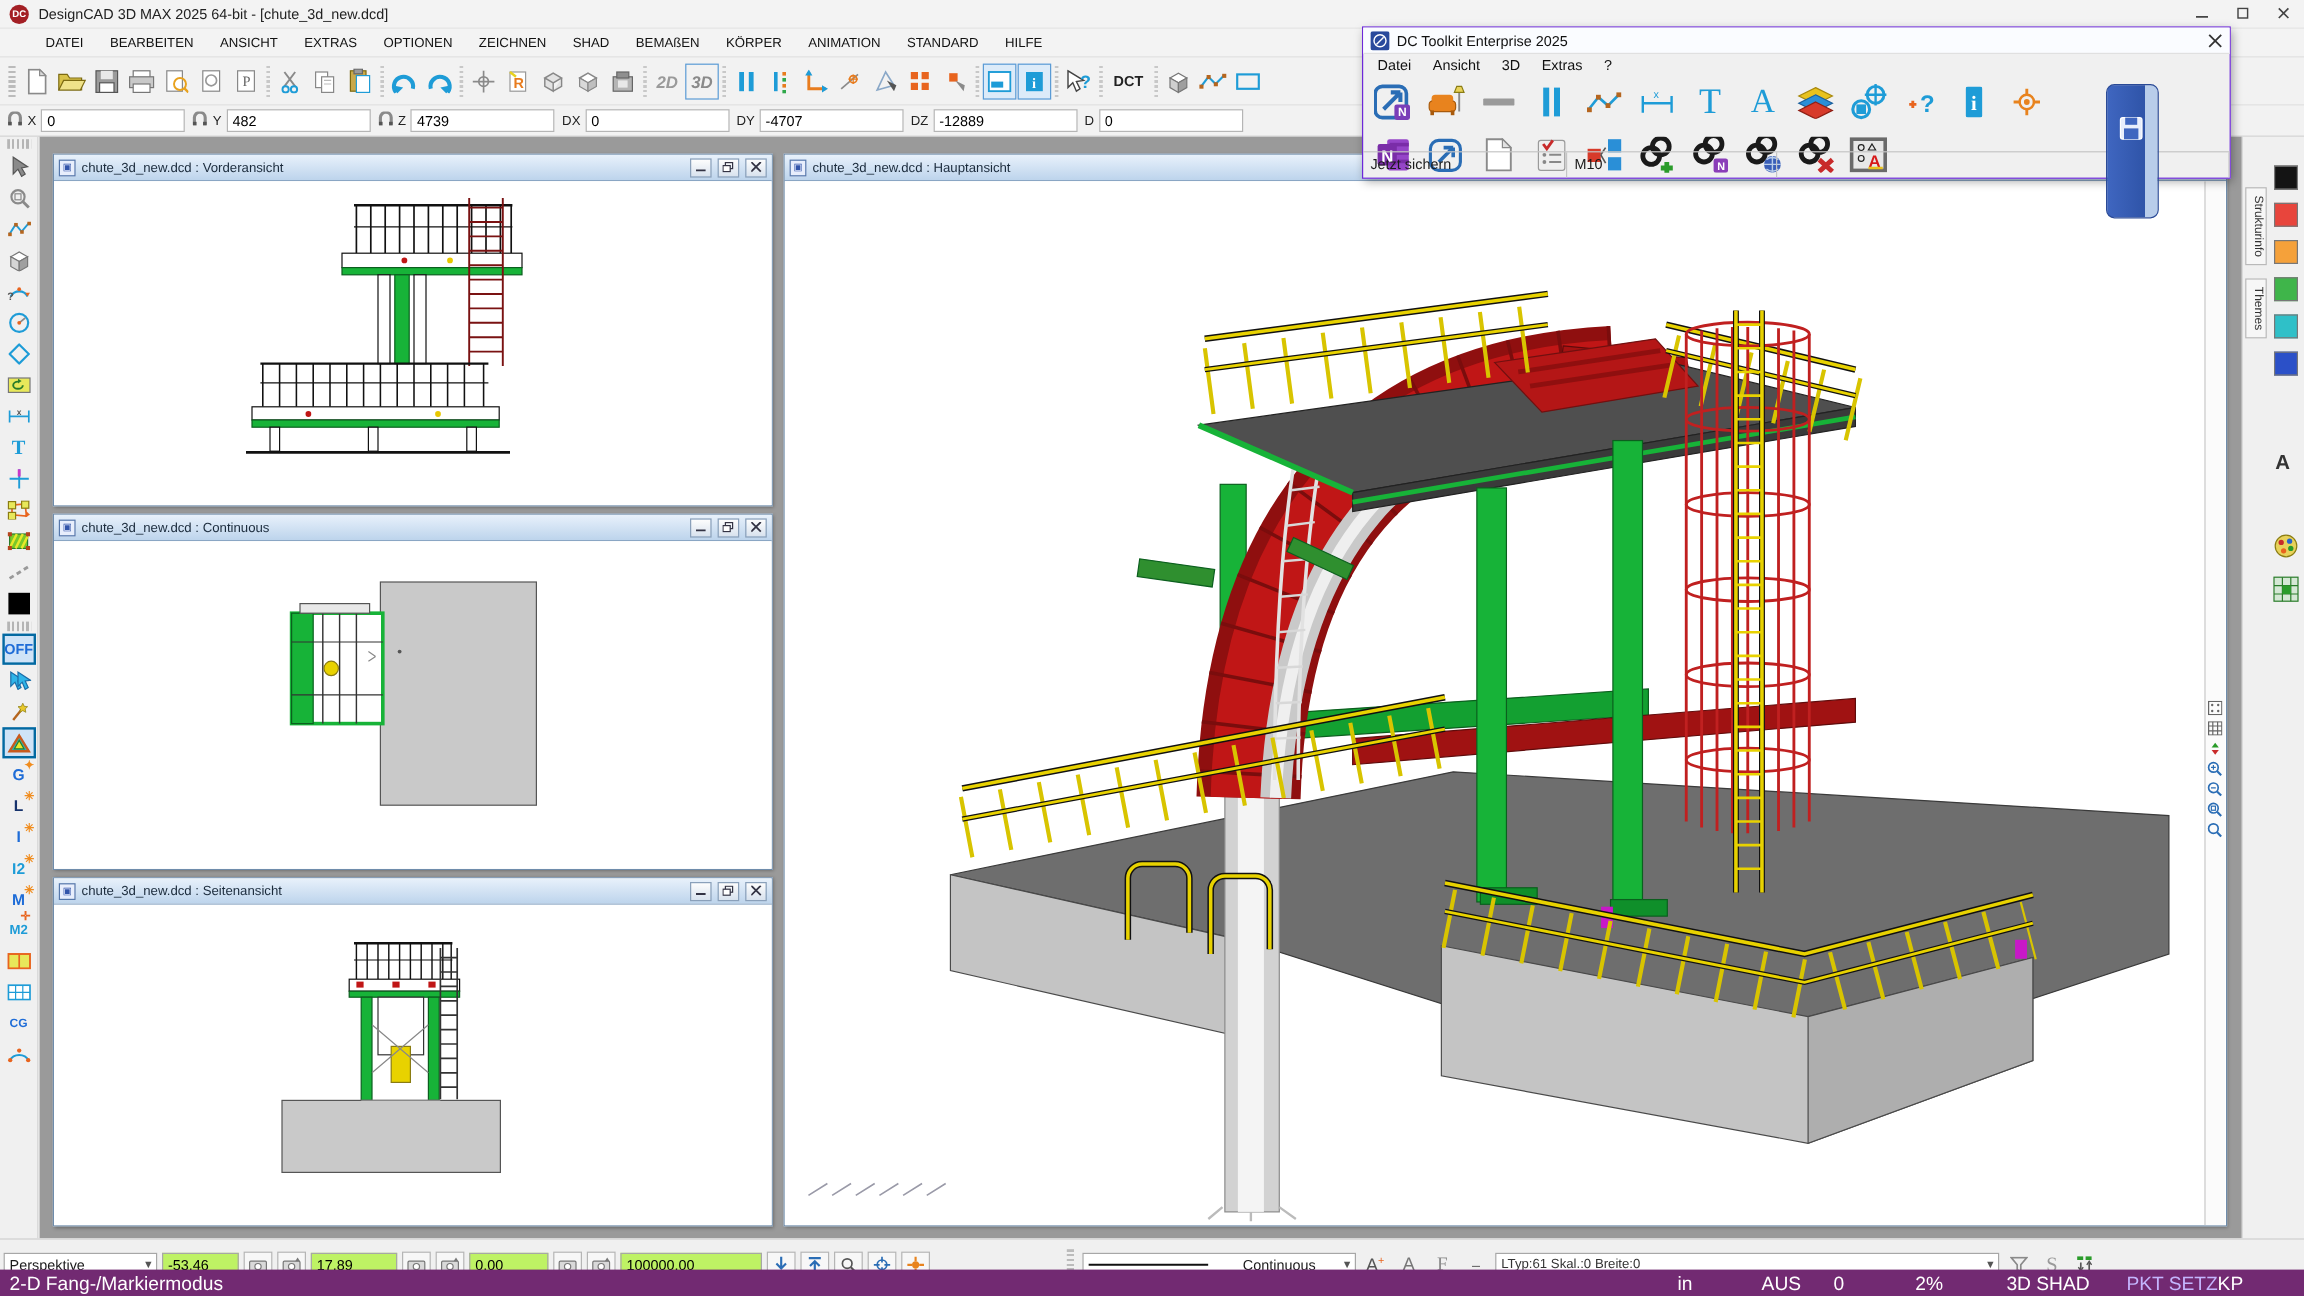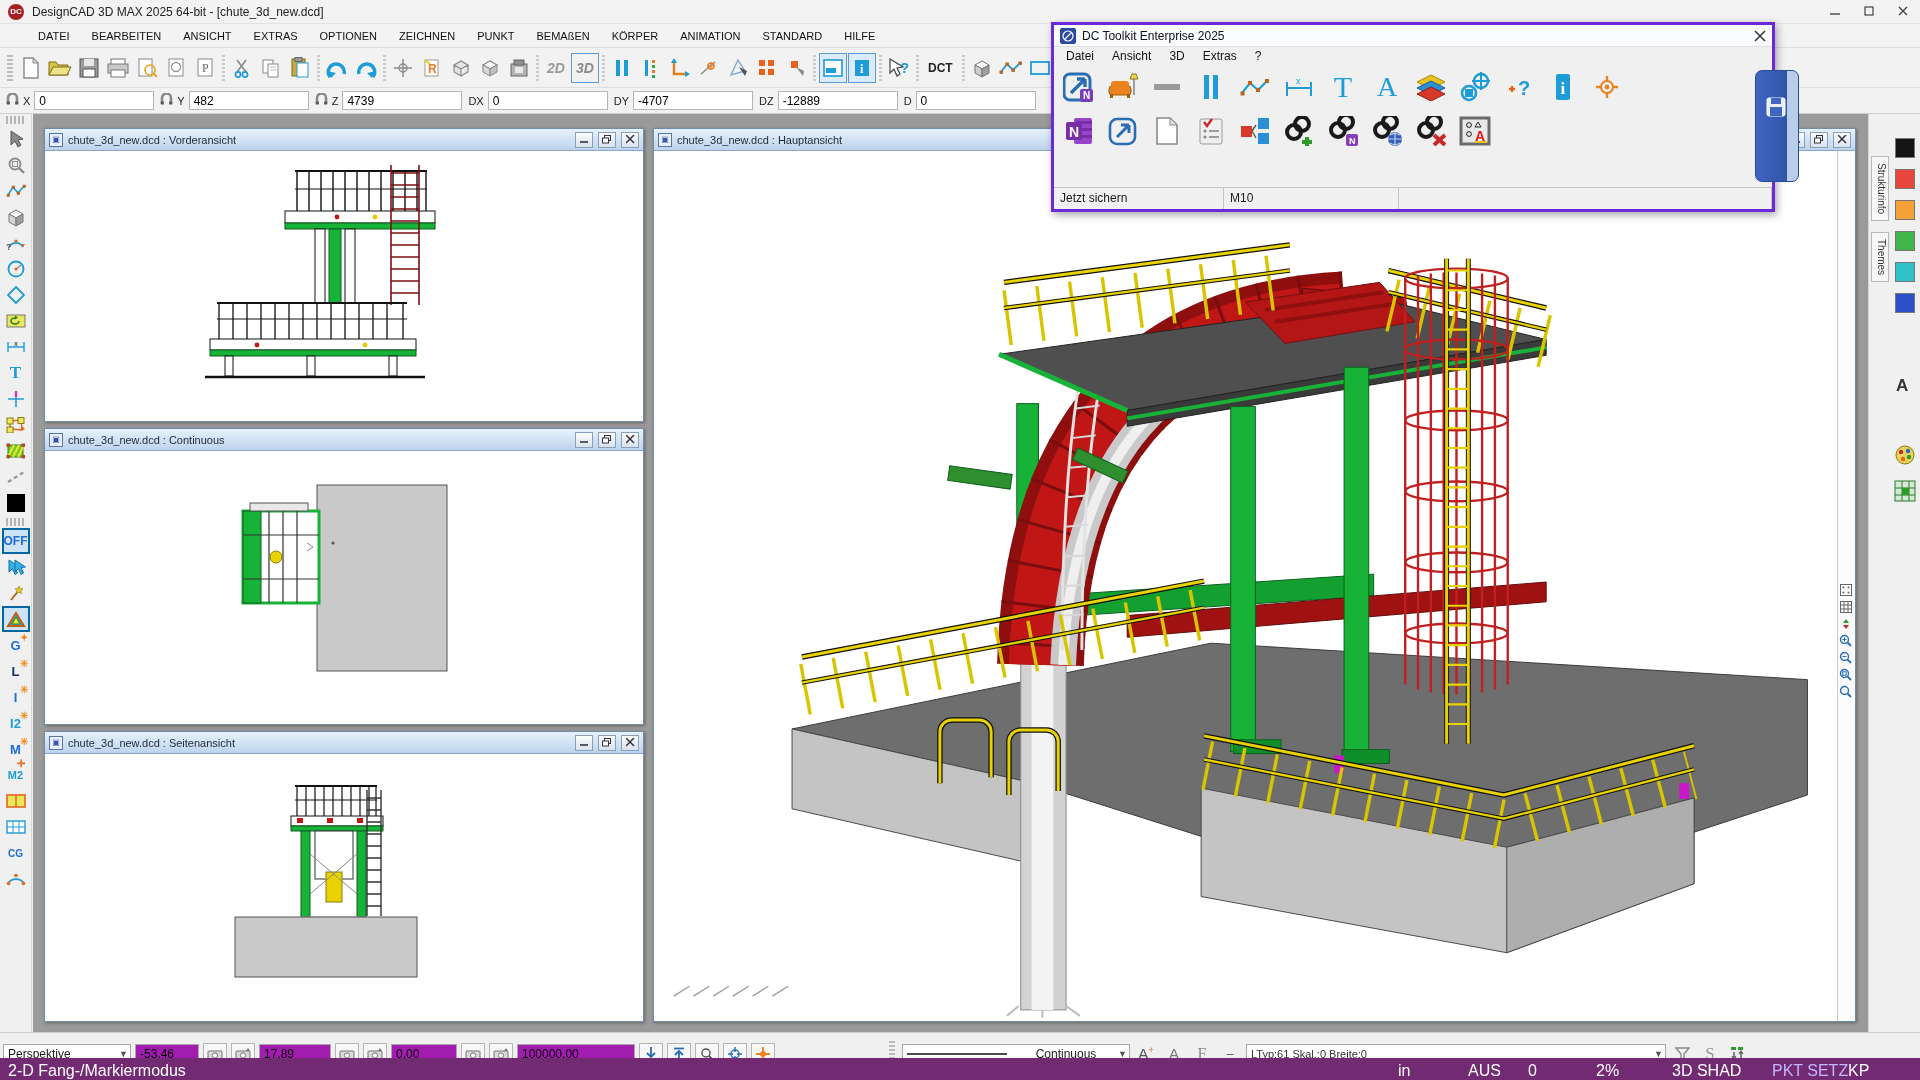--- a/index.html
+++ b/index.html
@@ -58,42 +58,42 @@
   .vp-title { height:22px; background:linear-gradient(#e8f1fb,#bdd4ec); border-bottom:1px solid #8aa6c4;
     display:flex; align-items:center; padding:0 4px; gap:5px; }
   .vp-title span.t { font-size:11px; color:#1b2b3c; flex:1; }
   .vp-ico { width:14px; height:14px; border:1px solid #5577aa; background:#e8eefc; font-size:8px;
     color:#3355aa; display:flex; align-items:center; justify-content:center; }
   .vpb { width:18px; height:16px; border:1px solid #8aa0ba; background:linear-gradient(#fdfdfd,#d8e2ee);
     display:flex; align-items:center; justify-content:center; }
   .vpb svg { display:block; }
   .vp-body { position:absolute; left:0; top:22px; right:0; bottom:0; background:#fff; overflow:hidden; }
   
-  #toolkit { position:absolute; left:1051px; top:22px; width:724px; height:190px; background:#f0f0f0;
-    border:3px solid #6d28d9; box-shadow:2px 3px 8px rgba(0,0,0,.35); z-index:50; }
+  #toolkit { position:absolute; left:1135px; top:22px; width:724px; height:127px; background:#f0f0f0;
+    border:1px solid #6d28d9; box-shadow:2px 3px 8px rgba(0,0,0,.35); z-index:50; }
   #tk-title { height:22px; background:#fafcff; display:flex; align-items:center; gap:6px; padding:0 6px;
     border-bottom:1px solid #e0e0e0; }
   #tk-title .t { flex:1; font-size:12px; color:#111; }
   #tk-menu { height:18px; display:flex; gap:2px; padding-left:4px; align-items:center; }
   .tk-mi { font-size:12px; padding:0 8px; color:#111; }
   #tk-row1, #tk-row2 { display:flex; align-items:center; gap:10px; padding-left:8px; height:44px; }
   .tki { width:34px; height:34px; display:flex; align-items:center; justify-content:center; }
   #tk-status { position:absolute; left:0; bottom:0; width:100%; height:22px; border-top:1px solid #c5c5c5;
     display:flex; font-size:12px; }
   #tk-status div { border-right:1px solid #c5c5c5; padding:3px 6px; }
   #tk-save-panel { position:absolute; left:1755px; top:70px; width:44px; height:112px; z-index:60;
     background:linear-gradient(90deg,#3f66c0,#2f54a8 75%,#b8cdea 75%); border-radius:7px; border:1px solid #2a4a96;
     display:flex; align-items:flex-start; justify-content:center; padding-top:26px; }
   
   #bottombar { position:absolute; left:0; top:1032px; width:1920px; height:42px; background:#f0f0f0;
     border-top:1px solid #cfcfcf; display:flex; align-items:center; gap:4px; padding-left:3px; }
   .bsel { height:20px; background:#fff; border:1px solid #a7a7a7; display:flex; align-items:center;
     font-size:12px; padding:0 4px; position:relative; }
   .bsel .arr { position:absolute; right:2px; color:#555; font-size:9px; }
-  .binput { height:20px; background:#a21caf; border:1px solid #a7a7a7; font-size:12px; padding:0 4px;
+  .binput { height:20px; background:#bef264; border:1px solid #a7a7a7; font-size:12px; padding:0 4px;
     font-family:"Liberation Sans",sans-serif;text-decoration:underline; }
   .bico { width:24px; height:21px; border:1px solid #b5b5b5; background:#f7f7f7; display:flex;
     align-items:center; justify-content:center; font-size:12px; color:#333; }
   #statusbar { position:absolute; left:0; top:1058px; width:1920px; height:22px; background:#722a72;
     color:#fff; font-size:16px; }
   #statusbar span { position:absolute; top:4px; }
   
   #haupt-minirail { position:absolute; right:1px; top:0; bottom:0; width:17px; border-left:1px solid #c9c9c9; background:#fbfbfb; }
   .hz { width:15px; height:17px; display:flex; align-items:center; justify-content:center; font-size:10px; color:#2a6db5; }
 </style>
@@ -122,21 +122,21 @@
     </div>
 </div>
 
 <div id="menubar">
     <div class="menu-item">DATEI</div>
     <div class="menu-item">BEARBEITEN</div>
     <div class="menu-item">ANSICHT</div>
     <div class="menu-item">EXTRAS</div>
     <div class="menu-item">OPTIONEN</div>
     <div class="menu-item">ZEICHNEN</div>
-    <div class="menu-item">PUNKT</div>
+    <div class="menu-item">SHAD</div>
     <div class="menu-item">BEMAßEN</div>
     <div class="menu-item">KÖRPER</div>
     <div class="menu-item">ANIMATION</div>
     <div class="menu-item">STANDARD</div>
     <div class="menu-item">HILFE</div>
   </div>
 
 <div id="toolbar">
   <div class="grip"></div>
   <div class="tbi">

